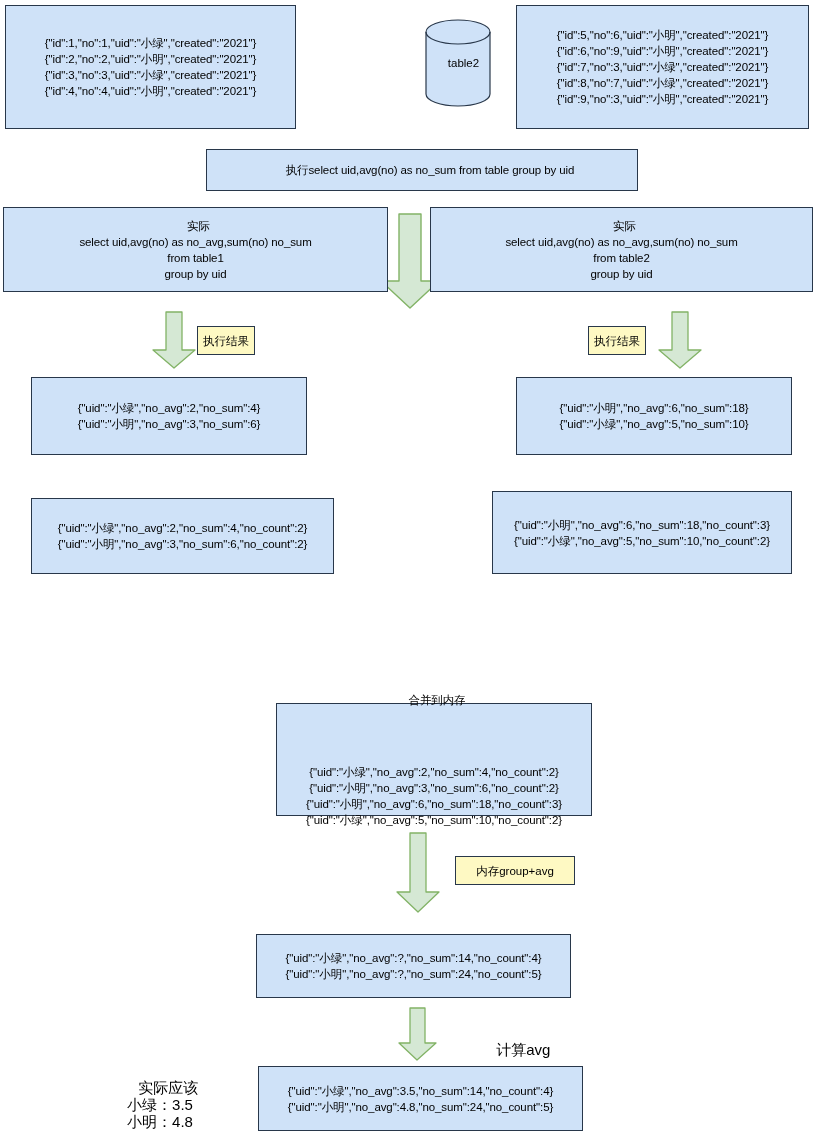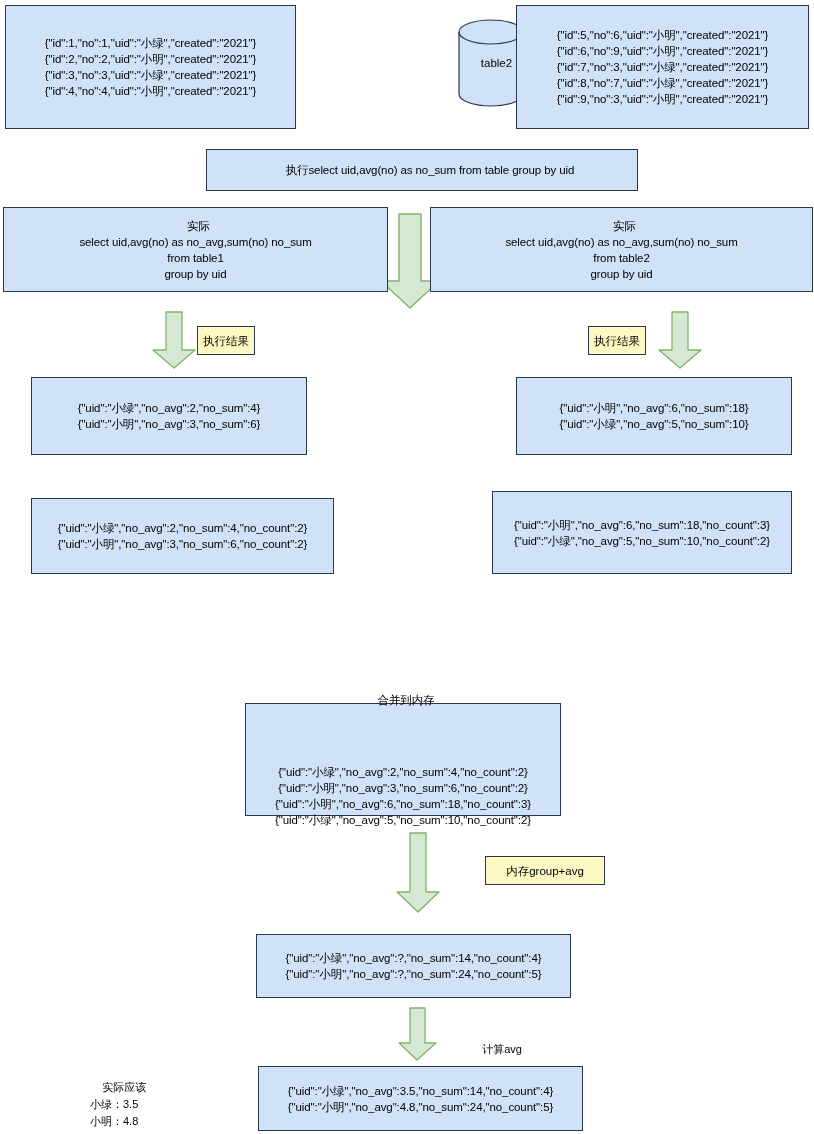--- a/index.html
+++ b/index.html
@@ -49,25 +49,25 @@
     border: 1px solid #28374a;
     display: flex;
     align-items: center;
     justify-content: center;
     font-size: 11.5px;
     line-height: 14px;
     white-space: nowrap;
   }
   .plain-text {
     position: absolute;
-    font-size: 11px;
+    font-size: 15px;
     line-height: 17px;
     white-space: pre;
     color: #000000;
-    text-align: left;
+    text-align: center;
   }
   .arrow {
     position: absolute;
   }
   .cyl {
     position: absolute;
     display: flex;
     align-items: center;
     justify-content: center;
     font-size: 11.5px;
@@ -93,21 +93,21 @@
 <div id="canvas">
 
   <div class="node" style="left:5px; top:5px; width:291px; height:124px;">
     <span class="body">{"id":1,"no":1,"uid":"小绿","created":"2021"}
 {"id":2,"no":2,"uid":"小明","created":"2021"}
 {"id":3,"no":3,"uid":"小绿","created":"2021"}
 {"id":4,"no":4,"uid":"小明","created":"2021"}</span>
   </div>
 
 
-  <div class="cyl" style="left:425px; top:19px; width:77px; height:88px;margin-left:33px;">
+  <div class="cyl" style="left:425px; top:19px; width:77px; height:88px;">
     <svg width="66" height="88" viewBox="0 0 66 88">
       <path d="M1,13 a32,12 0 0 1 64,0 L65,75 a32,12 0 0 1 -64,0 Z" fill="#cfe2f8" stroke="#28374a" stroke-width="1.2"></path>
       <path d="M1,13 a32,12 0 0 0 64,0" fill="none" stroke="#28374a" stroke-width="1.2"></path>
     </svg>
     <span class="cyl-label">table2</span>
   </div>
 
   <div class="node" style="left:516px; top:5px; width:293px; height:124px;">
     <span class="body">{"id":5,"no":6,"uid":"小明","created":"2021"}
 {"id":6,"no":9,"uid":"小明","created":"2021"}
@@ -173,36 +173,36 @@
   <div class="node" style="left:31px; top:498px; width:303px; height:76px;">
     <span class="body">{"uid":"小绿","no_avg":2,"no_sum":4,"no_count":2}
 {"uid":"小明","no_avg":3,"no_sum":6,"no_count":2}</span>
   </div>
 
   <div class="node" style="left:492px; top:491px; width:300px; height:83px;">
     <span class="body">{"uid":"小明","no_avg":6,"no_sum":18,"no_count":3}
 {"uid":"小绿","no_avg":5,"no_sum":10,"no_count":2}</span>
   </div>
 
-  <div class="node" style="left:245px; top:703px; width:316px; height:113px;gap:28px;">
+  <div class="node" style="left:276px; top:703px; width:316px; height:113px;gap:28px;">
     <span class="title">合并到内存</span>
     <span class="gap"></span>
     <span class="body">{"uid":"小绿","no_avg":2,"no_sum":4,"no_count":2}
 {"uid":"小明","no_avg":3,"no_sum":6,"no_count":2}
 {"uid":"小明","no_avg":6,"no_sum":18,"no_count":3}
 {"uid":"小绿","no_avg":5,"no_sum":10,"no_count":2}</span>
   </div>
 
   <div class="arrow" style="left:396px; top:832px; width:45px; height:82px;">
     <svg width="45" height="82" viewBox="0 0 45 82">
       <polygon points="14,1 30,1 30,60 43,60 22,80 1,60 14,60" fill="#d5e8d4" stroke="#82b366" stroke-width="1.3" stroke-linejoin="round"></polygon>
     </svg>
   </div>
 
-  <div class="label-box" style="left:455px; top:856px; width:120px; height:29px;margin-left:30px;">
+  <div class="label-box" style="left:455px; top:856px; width:120px; height:29px;">
     <span>内存group+avg</span>
   </div>
 
   <div class="node" style="left:256px; top:934px; width:315px; height:64px;">
     <span class="body">{"uid":"小绿","no_avg":?,"no_sum":14,"no_count":4}
 {"uid":"小明","no_avg":?,"no_sum":24,"no_count":5}</span>
   </div>
 
   <div class="arrow" style="left:398px; top:1007px; width:40px; height:55px;">
     <svg width="40" height="55" viewBox="0 0 40 55">

